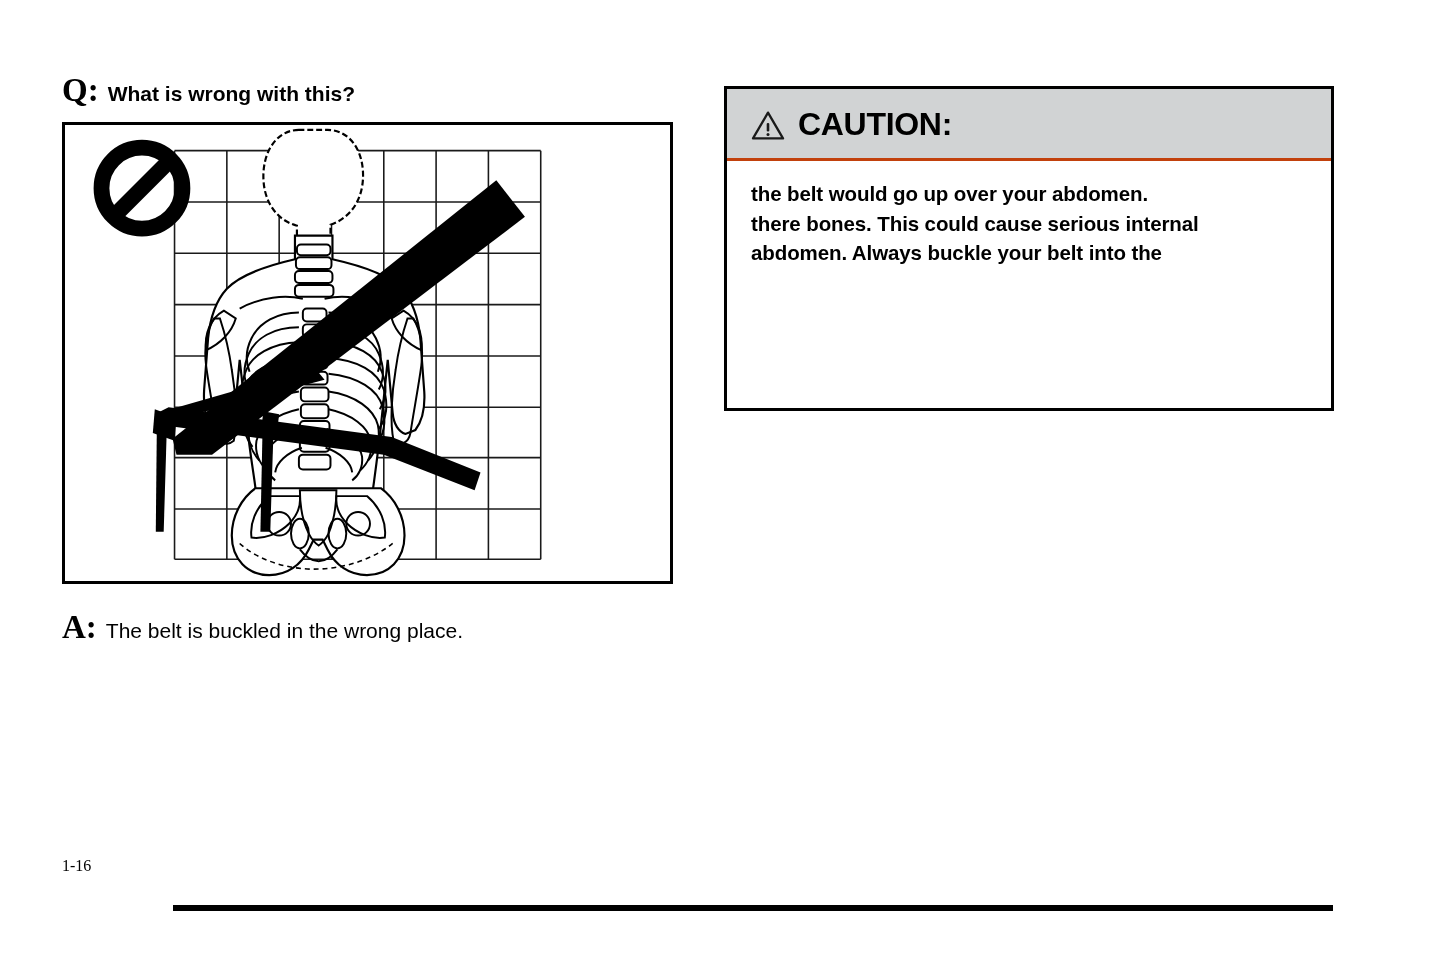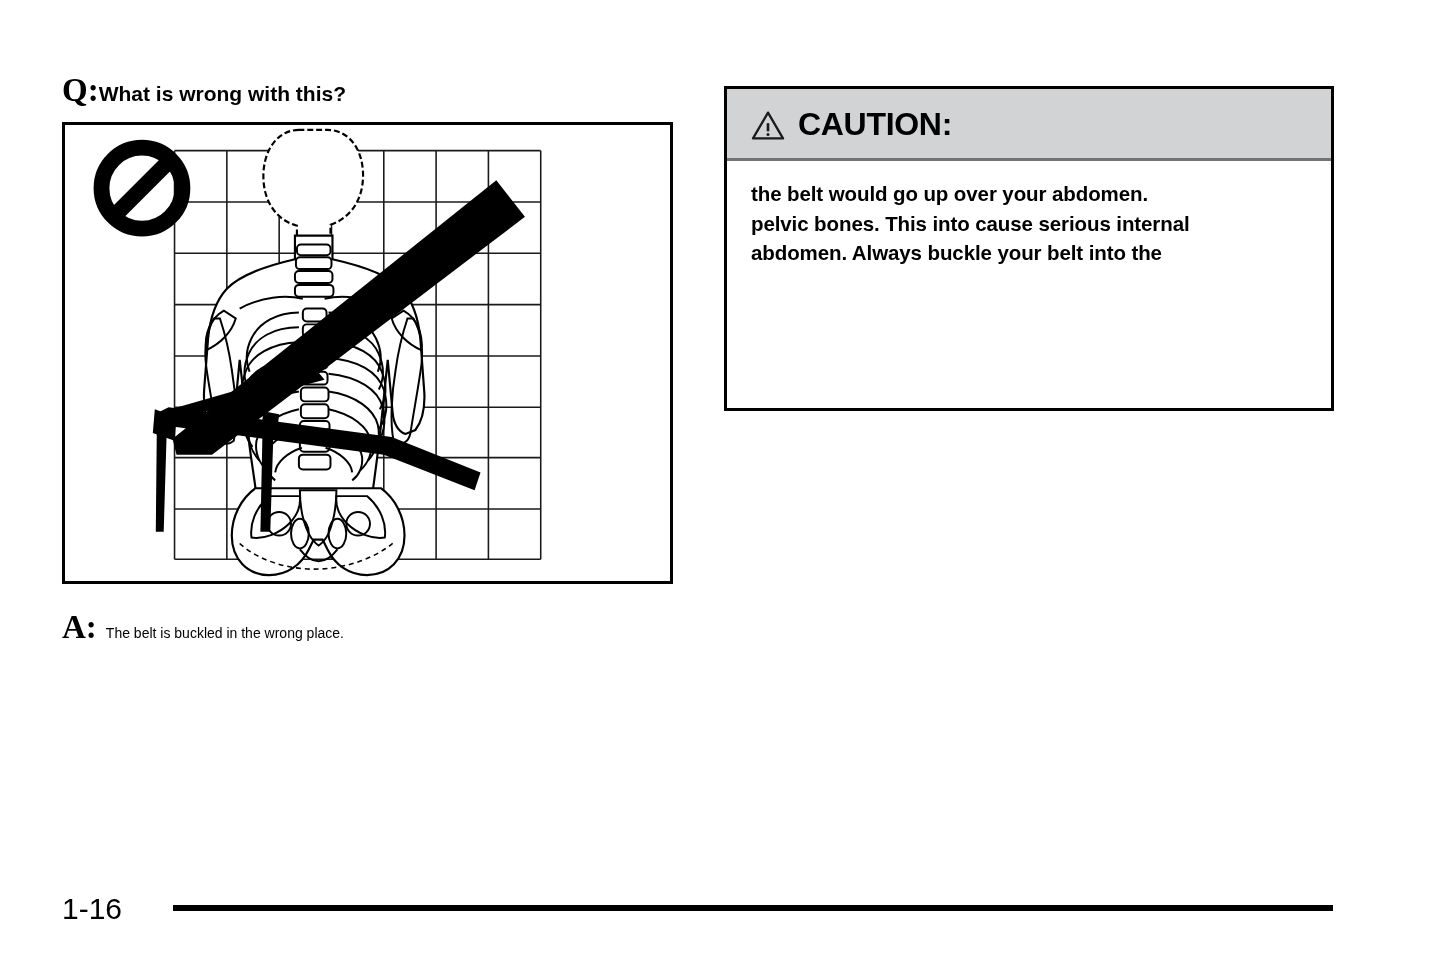--- a/index.html
+++ b/index.html
@@ -28,20 +28,21 @@
     font-family: "Liberation Serif", serif;
     font-weight: bold;
     font-size: 33px;
     line-height: 1;
     letter-spacing: 0px;
   }
   #question-text {
     font-family: "Liberation Sans", sans-serif;
     font-weight: bold;
     font-size: 21px;
+    margin-left: 9px;
     line-height: 1;
     text-align: right;
   }
 
   
   #illustration-frame {
     position: absolute;
     left: 62px;
     top: 122px;
     width: 611px;
@@ -61,40 +62,40 @@
   #answer-line {
     position: absolute;
     left: 62px;
     top: 611px;
     display: flex;
     align-items: baseline;
   }
   #answer-text {
     font-family: "Liberation Sans", sans-serif;
     font-weight: normal;
-    font-size: 14px;
+    font-size: 21px;
     margin-left: 9px;
     line-height: 1;
   }
 
   
   #caution-box {
     position: absolute;
     left: 724px;
     top: 86px;
     width: 610px;
     height: 325px;
     border: 3px solid #000;
     box-sizing: border-box;
     background: #ffffff;
   }
   #caution-header {
     height: 72px;
     background: #d1d3d4;
-    border-bottom: 3px solid #737373;
+    border-bottom: 3px solid #c2410c;
     display: flex;
     align-items: center;
     padding-left: 24px;
     box-sizing: border-box;
   }
   #caution-warning-icon {
     width: 34px;
     height: 31px;
     flex: 0 0 auto;
     margin-right: 13px;
@@ -116,23 +117,23 @@
     font-weight: bold;
     font-size: 20.5px;
     line-height: 29.6px;
     letter-spacing: -0.1px;
   }
 
   
   #footer-page-number {
     position: absolute;
     left: 62px;
-    top: 894px;
-    font-family: Liberation Sans, sans-serif;
-    font-size: 30px;
+    top: 858px;
+    font-family: Liberation Serif, serif;
+    font-size: 16px;
     line-height: 1;
   }
   #footer-rule {
     position: absolute;
     left: 173px;
     top: 905px;
     width: 1160px;
     height: 6px;
     background: #000;
   }
@@ -311,19 +312,19 @@
   <div id="caution-header">
     <svg id="caution-warning-icon" viewBox="0 0 34 31">
       <path d="M17 2.6 L32 28.4 L2 28.4 Z" fill="none" stroke="#1a1a1a" stroke-width="2.3" stroke-linejoin="round"></path>
       <rect x="15.7" y="13" width="2.6" height="8.6" rx="1.1" fill="#1a1a1a"></rect>
       <circle cx="17" cy="24.4" r="1.5" fill="#1a1a1a"></circle>
     </svg>
     <span id="caution-title">CAUTION:</span>
   </div>
   <div id="caution-body">
     <p>the belt would go up over your abdomen.</p>
-    <p>pelvic bones. This into cause serious internal</p>
+    <p>there bones. This could cause serious internal</p>
     <p>abdomen. Always buckle your belt into the</p>
   </div>
 </div>
 
 <div id="footer-page-number">1-16</div>
 <div id="footer-rule"></div>
 
 </body></html>

